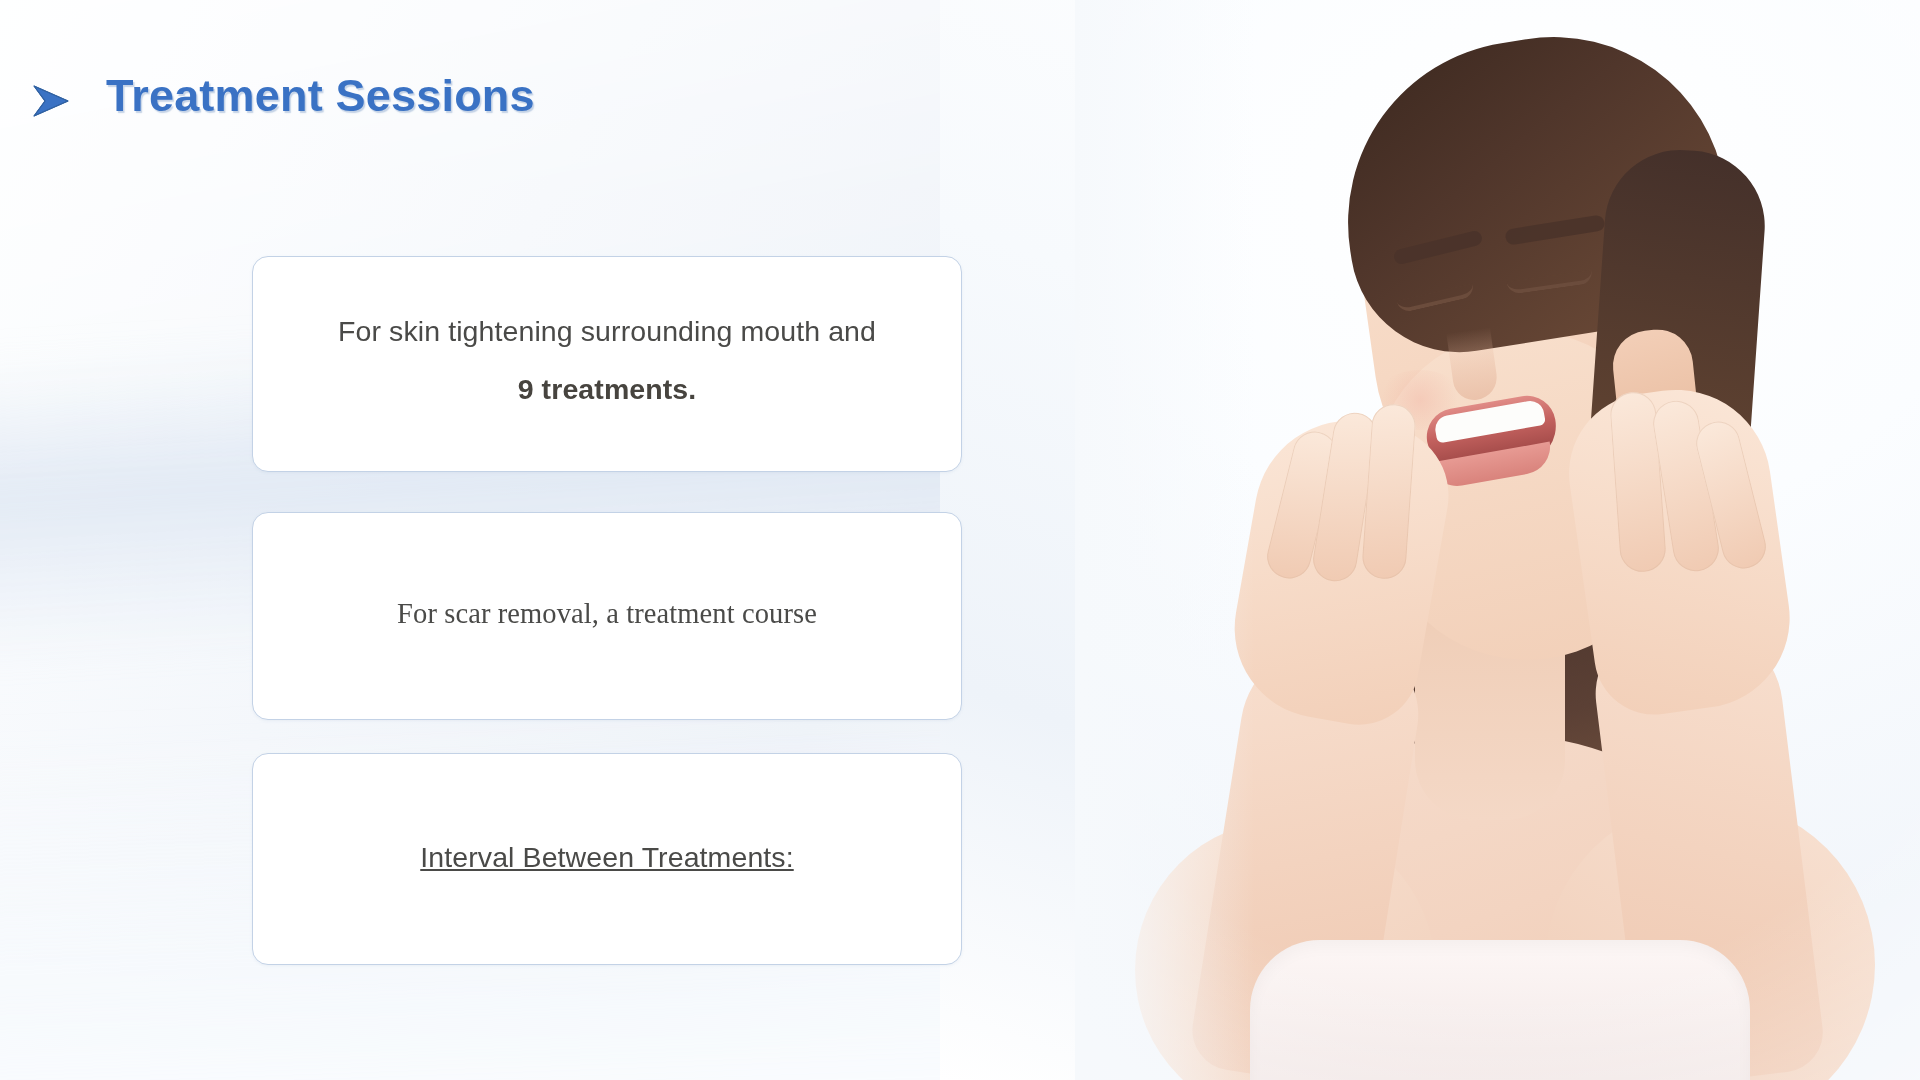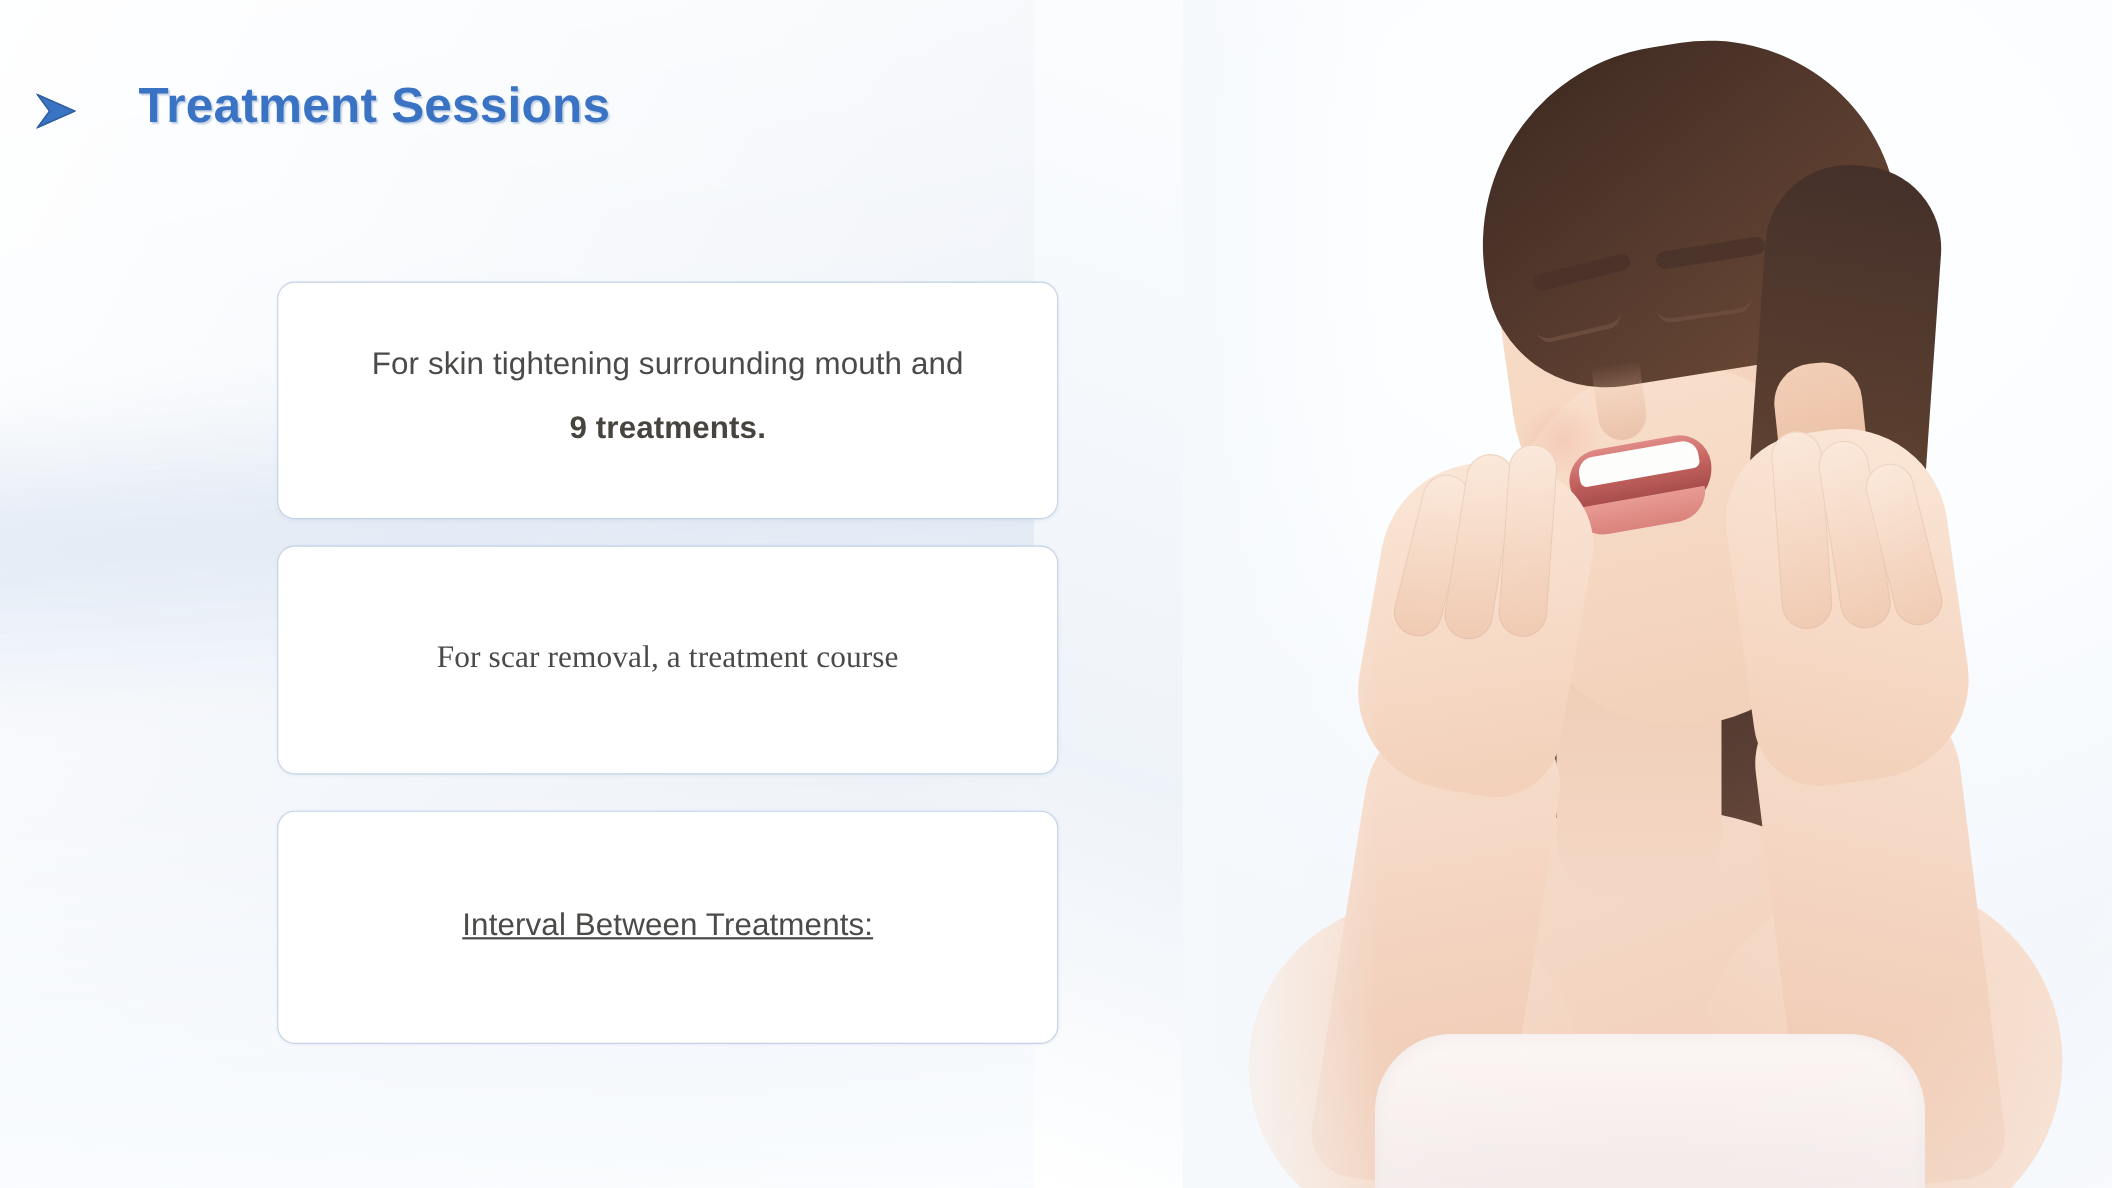--- a/index.html
+++ b/index.html
@@ -63,21 +63,21 @@
     background: linear-gradient(200deg, #ffffff 0%, #f7fafd 40%, #eef3f9 72%, #ffffff 100%);
   }
 
   
   .heading {
     position: absolute;
     left: 28px;
     top: 68px;
     display: flex;
     align-items: center;
-    gap: 52px;
+    gap: 32px;
   }
   .heading-bullet {
     width: 46px;
     height: 46px;
     display: block;
     flex: 0 0 auto;
     margin-top: 10px;
   }
   .heading-title {
     font-size: 45px;
@@ -102,21 +102,21 @@
     background: #ffffff;
     border: 1.3px solid #c3d2e6;
     border-radius: 16px;
     box-shadow: 0 1px 3px rgba(150,170,200,0.13);
     display: flex;
     flex-direction: column;
     align-items: center;
     justify-content: center;
     text-align: center;
   }
-  .card-1 { height: 216px; margin-bottom: 24px; }
+  .card-1 { height: 216px; margin-bottom: 40px; }
   .card-2 { height: 208px; margin-bottom: 33px; }
   .card-3 { height: 212px; }
 
   .card-line {
     font-size: 28.5px;
     color: #4a4a48;
     line-height: 58px;
     letter-spacing: 0.1px;
     white-space: nowrap;
   }

